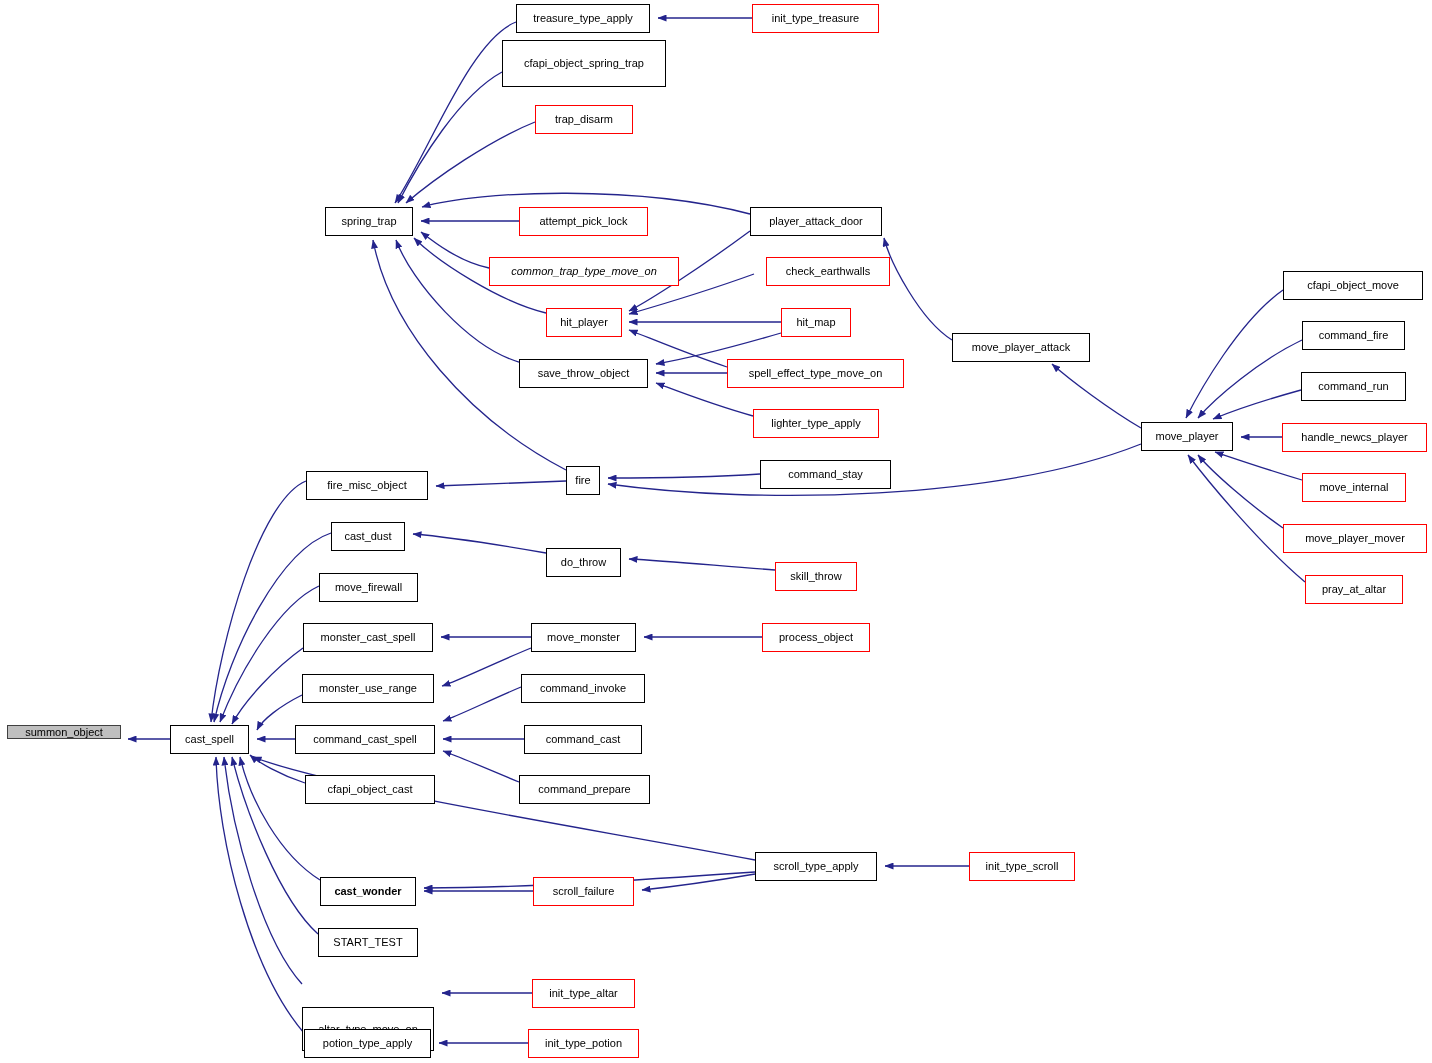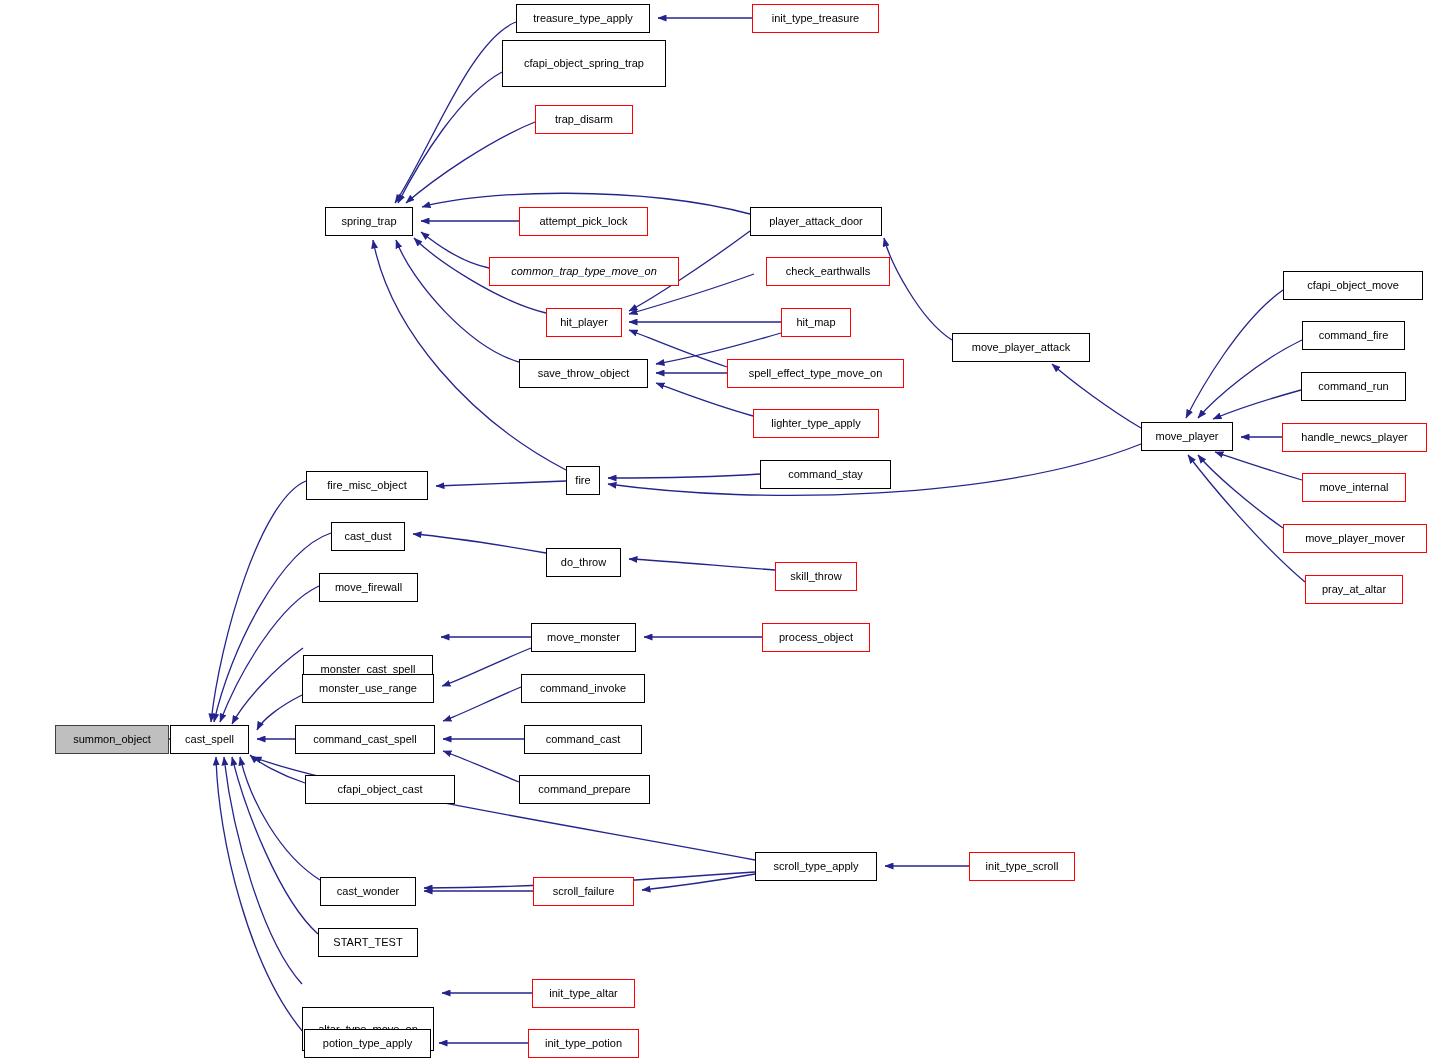--- a/index.html
+++ b/index.html
@@ -76,21 +76,21 @@
         <path d="M 533,891 L 424,891" marker-end="url(#arrow)"></path>
         <path d="M 320,880 C 280,855 250,800 240,757" marker-end="url(#arrow)"></path>
         <path d="M 318,934 C 280,900 245,810 232,757" marker-end="url(#arrow)"></path>
         <path d="M 532,993 L 442,993" marker-end="url(#arrow)"></path>
         <path d="M 302,984 C 262,940 232,830 224,757" marker-end="url(#arrow)"></path>
         <path d="M 528,1043 L 439,1043" marker-end="url(#arrow)"></path>
         <path d="M 304,1033 C 250,970 218,840 216,757" marker-end="url(#arrow)"></path>
       </g>
   </svg>
   <div id="node-layer">
-      <div class="node focus" style="left: 7px; top: 725px; width: 114px; height: 29px; margin-left: 48px;">summon_object</div>
+      <div class="node focus" style="left: 7px; top: 725px; width: 114px; height: 14px;">summon_object</div>
       <div class="node" style="left: 170px; top: 725px; width: 79px; height: 29px;">cast_spell</div>
       <div class="node" style="left: 325px; top: 207px; width: 88px; height: 29px;">spring_trap</div>
       <div class="node" style="left: 516px; top: 4px; width: 134px; height: 29px;">treasure_type_apply</div>
       <div class="node red" style="left: 752px; top: 4px; width: 127px; height: 29px;">init_type_treasure</div>
       <div class="node" style="left: 502px; top: 40px; width: 164px; height: 47px;">cfapi_object_spring_trap</div>
       <div class="node red" style="left: 535px; top: 105px; width: 98px; height: 29px;">trap_disarm</div>
       <div class="node red" style="left: 519px; top: 207px; width: 129px; height: 29px;">attempt_pick_lock</div>
       <div class="node red" style="left: 489px; top: 257px; width: 190px; height: 29px; font-style: italic;">common_trap_type_move_on</div>
       <div class="node red" style="left: 546px; top: 308px; width: 76px; height: 29px;">hit_player</div>
       <div class="node" style="left: 519px; top: 359px; width: 129px; height: 29px;">save_throw_object</div>
@@ -108,32 +108,32 @@
       <div class="node red" style="left: 1302px; top: 473px; width: 104px; height: 29px;">move_internal</div>
       <div class="node red" style="left: 1283px; top: 524px; width: 144px; height: 29px;">move_player_mover</div>
       <div class="node red" style="left: 1305px; top: 575px; width: 98px; height: 29px;">pray_at_altar</div>
       <div class="node" style="left: 306px; top: 471px; width: 122px; height: 29px;">fire_misc_object</div>
       <div class="node" style="left: 566px; top: 466px; width: 34px; height: 29px;">fire</div>
       <div class="node" style="left: 760px; top: 460px; width: 131px; height: 29px;">command_stay</div>
       <div class="node" style="left: 331px; top: 522px; width: 74px; height: 29px; text-align: right;">cast_dust</div>
       <div class="node" style="left: 546px; top: 548px; width: 75px; height: 29px;">do_throw</div>
       <div class="node red" style="left: 775px; top: 562px; width: 82px; height: 29px;">skill_throw</div>
       <div class="node" style="left: 319px; top: 573px; width: 99px; height: 29px;">move_firewall</div>
-      <div class="node" style="left: 303px; top: 623px; width: 130px; height: 29px; margin-top: 32px;">monster_cast_spell</div>
+      <div class="node" style="left: 303px; top: 623px; width: 130px; height: 29px;">monster_cast_spell</div>
       <div class="node" style="left: 531px; top: 623px; width: 105px; height: 29px;">move_monster</div>
       <div class="node red" style="left: 762px; top: 623px; width: 108px; height: 29px;">process_object</div>
       <div class="node" style="left: 302px; top: 674px; width: 132px; height: 29px;">monster_use_range</div>
       <div class="node" style="left: 521px; top: 674px; width: 124px; height: 29px;">command_invoke</div>
       <div class="node" style="left: 295px; top: 725px; width: 140px; height: 29px;">command_cast_spell</div>
       <div class="node" style="left: 524px; top: 725px; width: 118px; height: 29px;">command_cast</div>
-      <div class="node" style="left: 305px; top: 775px; width: 150px; height: 29px;">cfapi_object_cast</div>
+      <div class="node" style="left: 305px; top: 775px; width: 130px; height: 29px;">cfapi_object_cast</div>
       <div class="node" style="left: 519px; top: 775px; width: 131px; height: 29px;">command_prepare</div>
       <div class="node" style="left: 755px; top: 852px; width: 122px; height: 29px;">scroll_type_apply</div>
       <div class="node red" style="left: 969px; top: 852px; width: 106px; height: 29px;">init_type_scroll</div>
-      <div class="node" style="left: 320px; top: 877px; width: 96px; height: 29px;">cast_wonder</div>
+      <div class="node" style="left: 320px; top: 877px; width: 96px; height: 29px; font-weight: bold;">cast_wonder</div>
       <div class="node red" style="left: 533px; top: 877px; width: 101px; height: 29px;">scroll_failure</div>
       <div class="node" style="left: 318px; top: 928px; width: 100px; height: 29px;">START_TEST</div>
       <div class="node" style="left: 302px; top: 1007px; width: 132px; height: 44px;">altar_type_move_on</div>
       <div class="node red" style="left: 532px; top: 979px; width: 103px; height: 29px;">init_type_altar</div>
       <div class="node" style="left: 304px; top: 1029px; width: 127px; height: 29px;">potion_type_apply</div>
       <div class="node red" style="left: 528px; top: 1029px; width: 111px; height: 29px;">init_type_potion</div>
     </div>
 </div>
 
 </body></html>

